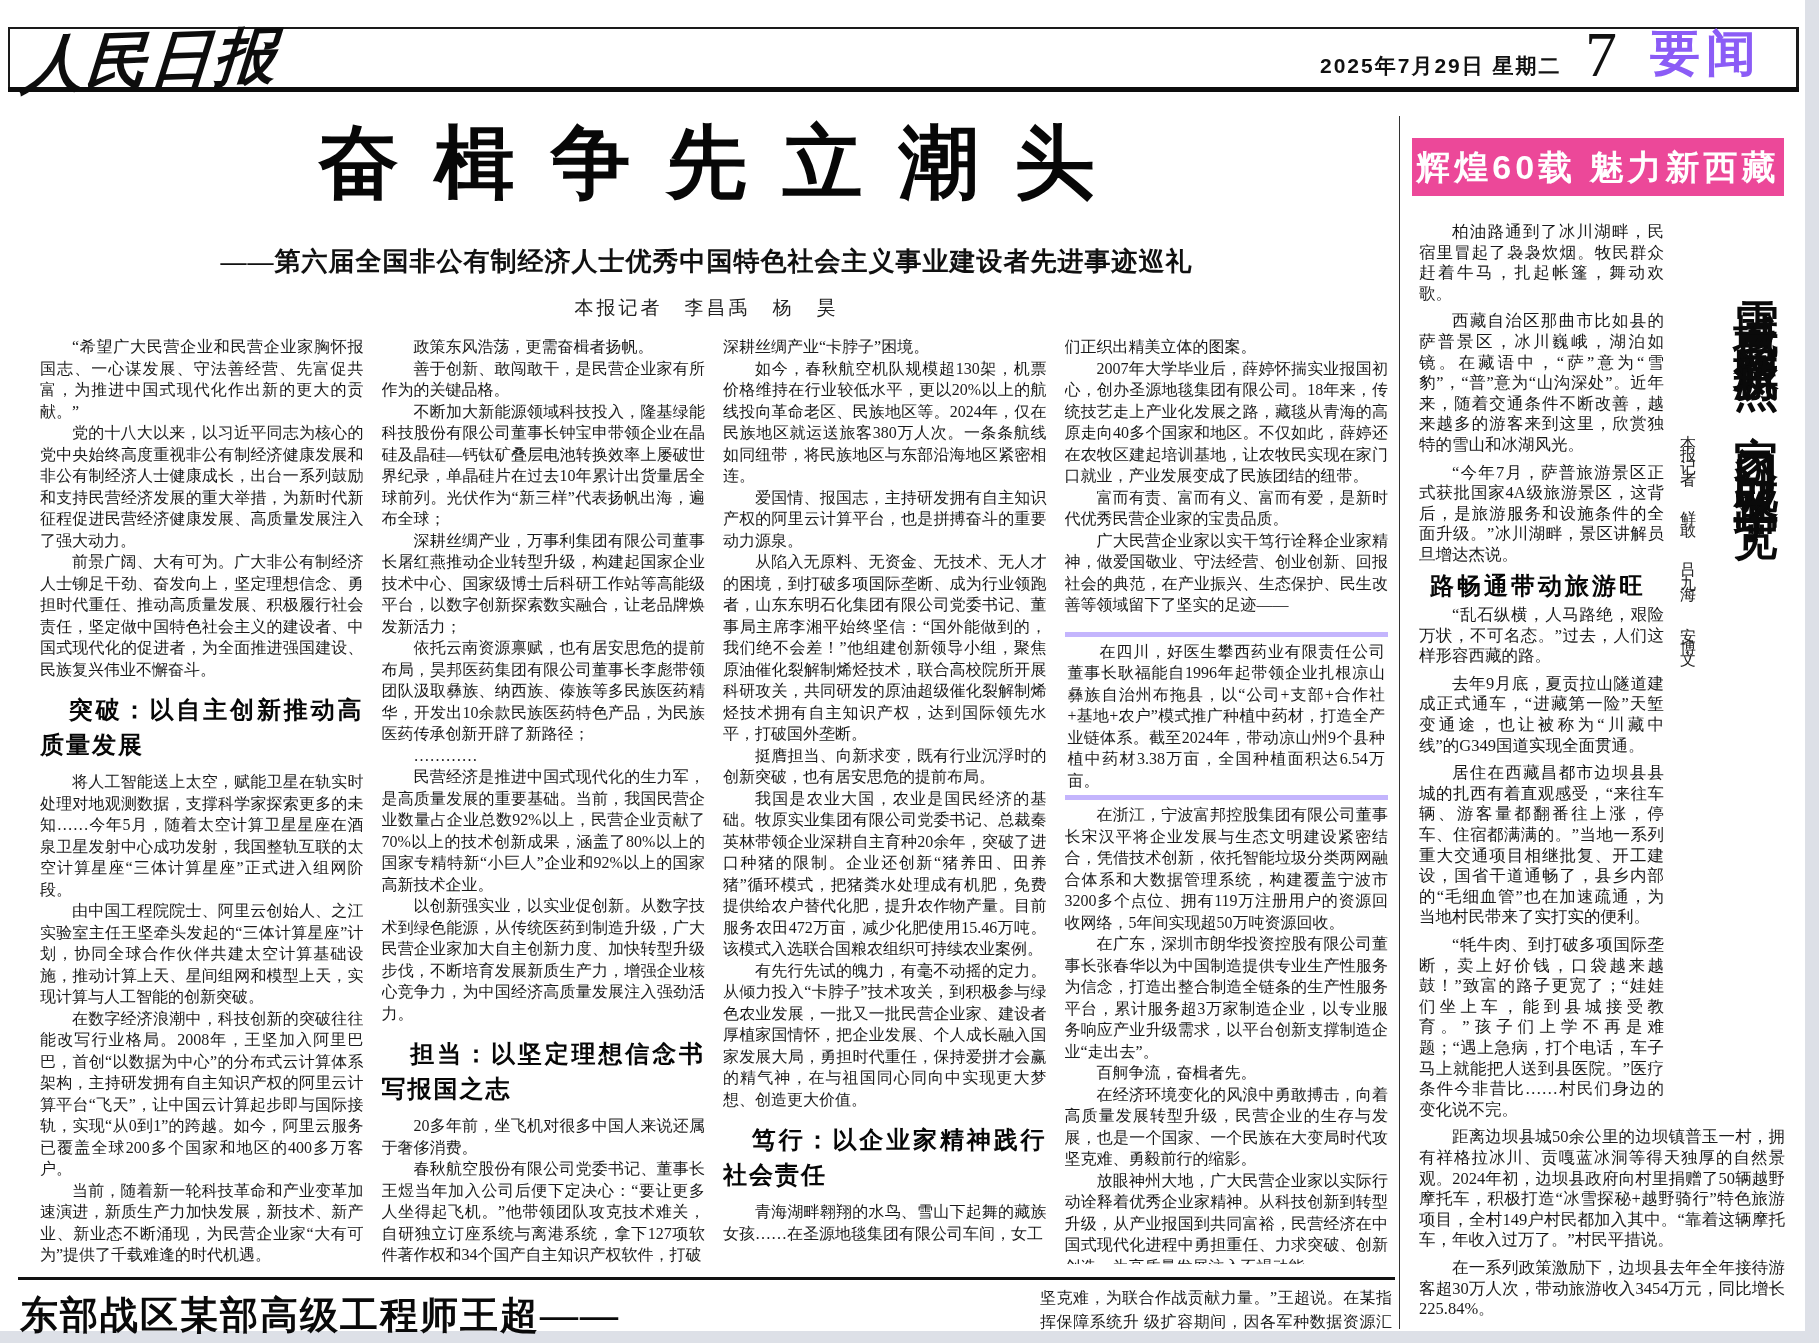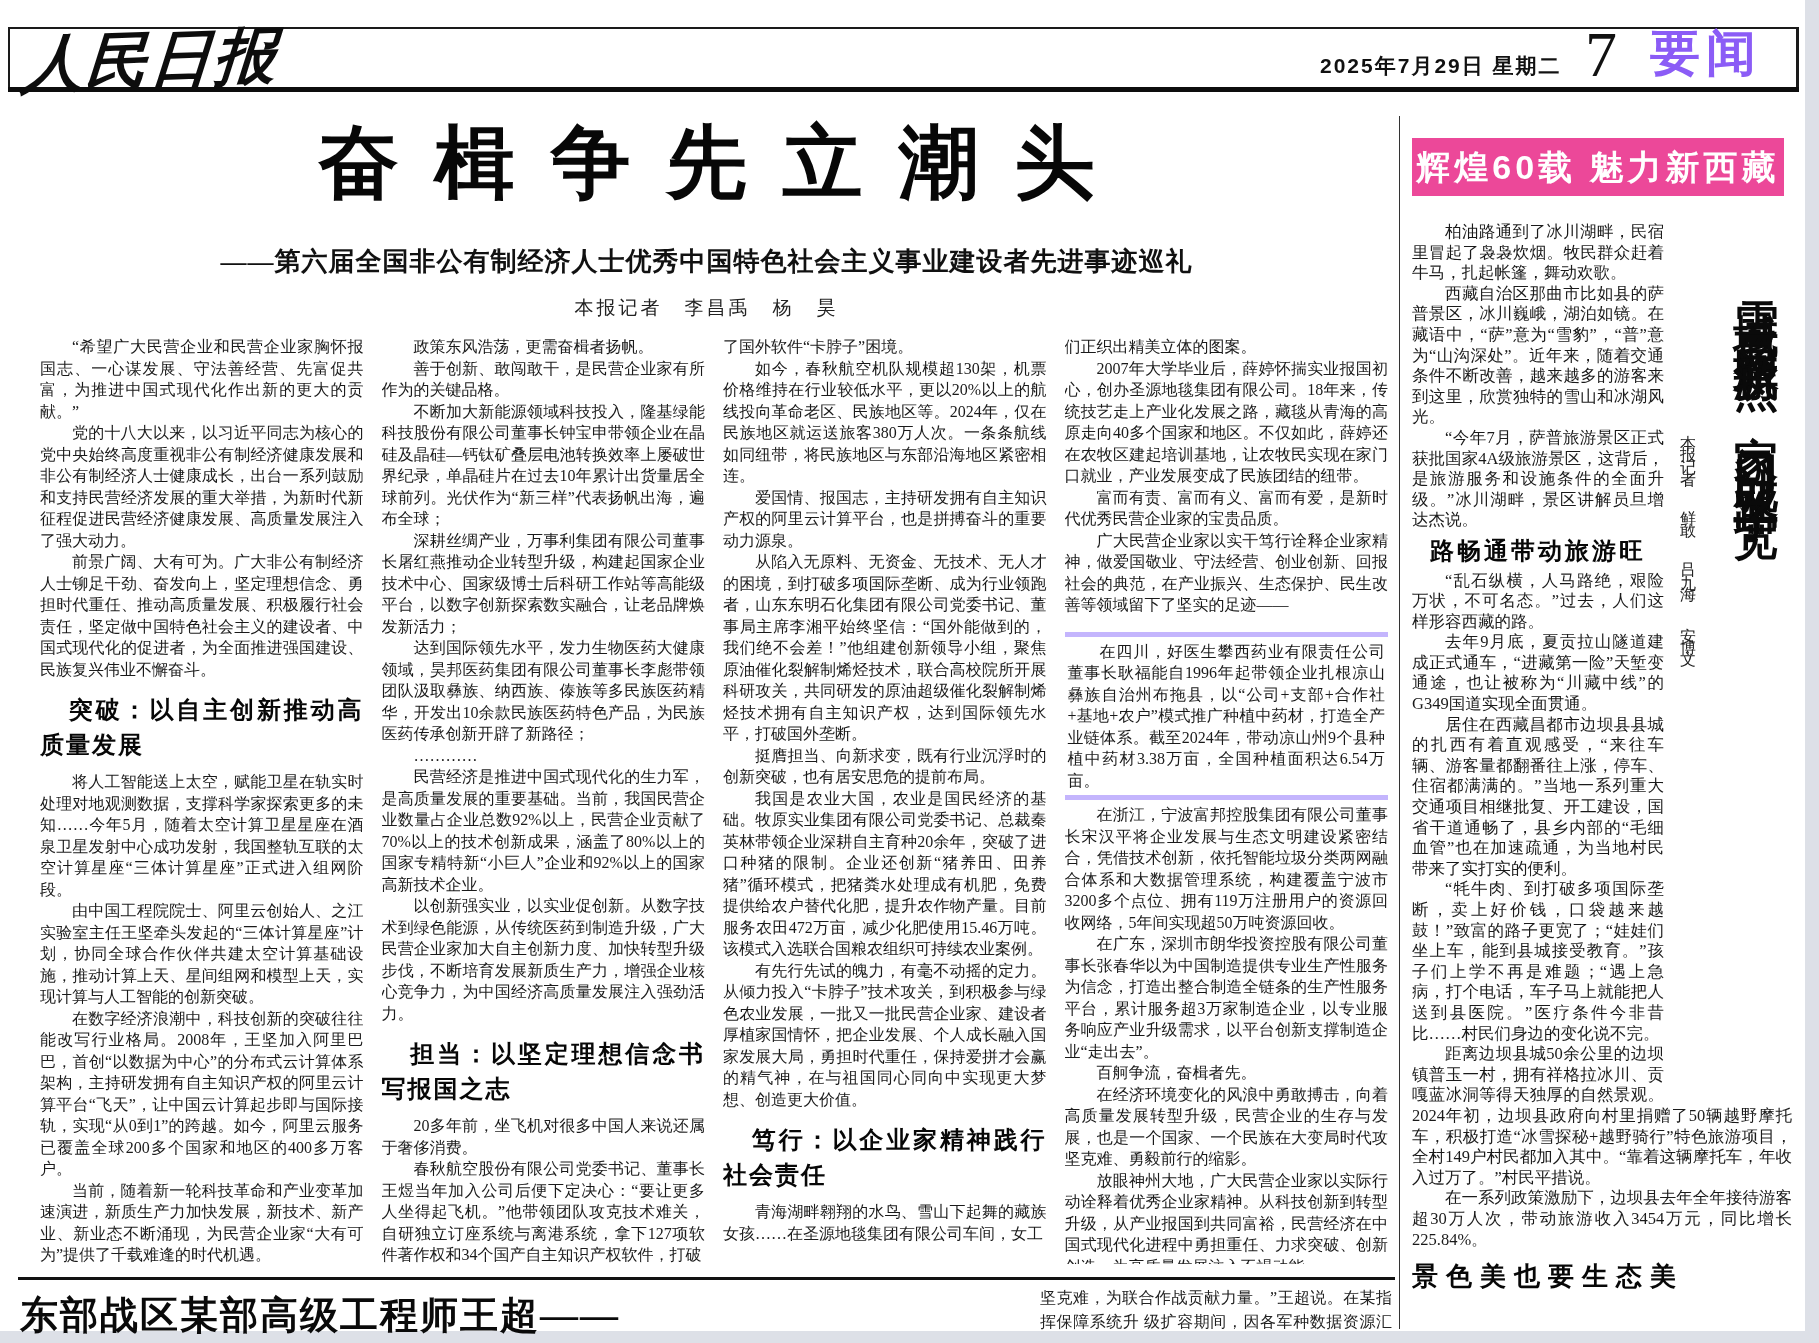--- a/index.html
+++ b/index.html
@@ -86,21 +86,21 @@
   
   .v-divider{position:absolute;left:1399px;top:116px;width:1px;height:1213px;background:#333;}
   .sidebar{position:absolute;left:1412px;top:116px;width:380px;height:1215px;overflow:hidden;}
   .sb-banner{
     margin-top:22px;width:372px;height:58px;line-height:58px;
     background:#ec4899;color:#ffffff;text-align:center;
     font-family:"Liberation Sans","DejaVu Sans",sans-serif;
     font-weight:900;font-size:34px;letter-spacing:4px;
   }
   .sb-body{margin-top:26px;font-size:16.5px;line-height:20.6px;text-align:justify;}
-  .sb-body p{margin:0;text-indent:2em;}
+  .sb-body p{margin:7px;text-indent:2em;}
   .sb-float{float:right;width:128px;height:882px;position:relative;}
   .v-title{
     position:absolute;right:26px;top:44px;
     writing-mode:vertical-rl;
     font-weight:bold;font-size:45px;letter-spacing:11px;
     color:#0a0a0a;white-space:nowrap;
   }
   .v-byline{
     position:absolute;right:94px;top:200px;
     writing-mode:vertical-rl;
@@ -146,30 +146,30 @@
         <p>将人工智能送上太空，赋能卫星在轨实时处理对地观测数据，支撑科学家探索更多的未知……今年5月，随着太空计算卫星星座在酒泉卫星发射中心成功发射，我国整轨互联的太空计算星座“三体计算星座”正式进入组网阶段。</p>
         <p>由中国工程院院士、阿里云创始人、之江实验室主任王坚牵头发起的“三体计算星座”计划，协同全球合作伙伴共建太空计算基础设施，推动计算上天、星间组网和模型上天，实现计算与人工智能的创新突破。</p>
         <p>在数字经济浪潮中，科技创新的突破往往能改写行业格局。2008年，王坚加入阿里巴巴，首创“以数据为中心”的分布式云计算体系架构，主持研发拥有自主知识产权的阿里云计算平台“飞天”，让中国云计算起步即与国际接轨，实现“从0到1”的跨越。如今，阿里云服务已覆盖全球200多个国家和地区的400多万客户。</p>
         <p>当前，随着新一轮科技革命和产业变革加速演进，新质生产力加快发展，新技术、新产业、新业态不断涌现，为民营企业家“大有可为”提供了千载难逢的时代机遇。</p>
       </div>
       <div class="col">
         <p>政策东风浩荡，更需奋楫者扬帆。</p>
         <p>善于创新、敢闯敢干，是民营企业家有所作为的关键品格。</p>
         <p>不断加大新能源领域科技投入，隆基绿能科技股份有限公司董事长钟宝申带领企业在晶硅及晶硅—钙钛矿叠层电池转换效率上屡破世界纪录，单晶硅片在过去10年累计出货量居全球前列。光伏作为“新三样”代表扬帆出海，遍布全球；</p>
         <p>深耕丝绸产业，万事利集团有限公司董事长屠红燕推动企业转型升级，构建起国家企业技术中心、国家级博士后科研工作站等高能级平台，以数字创新探索数实融合，让老品牌焕发新活力；</p>
-        <p>达到国际领先水平，发力生物医药大健康领域，昊邦医药集团有限公司董事长李彪带领团队汲取彝族、纳西族、傣族等多民族医药精华，开发出10余款民族医药特色产品，为民族医药传承创新开辟了新路径；</p>
+        <p>依托云南资源禀赋，也有居安思危的提前布局，昊邦医药集团有限公司董事长李彪带领团队汲取彝族、纳西族、傣族等多民族医药精华，开发出10余款民族医药特色产品，为民族医药传承创新开辟了新路径；</p>
         <p>…………</p>
         <p>民营经济是推进中国式现代化的生力军，是高质量发展的重要基础。当前，我国民营企业数量占企业总数92%以上，民营企业贡献了70%以上的技术创新成果，涵盖了80%以上的国家专精特新“小巨人”企业和92%以上的国家高新技术企业。</p>
         <p>以创新强实业，以实业促创新。从数字技术到绿色能源，从传统医药到制造升级，广大民营企业家加大自主创新力度、加快转型升级步伐，不断培育发展新质生产力，增强企业核心竞争力，为中国经济高质量发展注入强劲活力。</p>
         <div class="col-heading">担当：以坚定理想信念书写报国之志</div>
         <p>20多年前，坐飞机对很多中国人来说还属于奢侈消费。</p>
         <p>春秋航空股份有限公司党委书记、董事长王煜当年加入公司后便下定决心：“要让更多人坐得起飞机。”他带领团队攻克技术难关，自研独立订座系统与离港系统，拿下127项软件著作权和34个国产自主知识产权软件，打破</p>
       </div>
       <div class="col">
-        <p style="text-indent: 0px;">了国外软件“卡脖子”困境。</p>
+        <p style="text-indent: 0px;">深耕丝绸产业“卡脖子”困境。</p>
         <p>如今，春秋航空机队规模超130架，机票价格维持在行业较低水平，更以20%以上的航线投向革命老区、民族地区等。2024年，仅在民族地区就运送旅客380万人次。一条条航线如同纽带，将民族地区与东部沿海地区紧密相连。</p>
         <p>爱国情、报国志，主持研发拥有自主知识产权的阿里云计算平台，也是拼搏奋斗的重要动力源泉。</p>
         <p>从陷入无原料、无资金、无技术、无人才的困境，到打破多项国际垄断、成为行业领跑者，山东东明石化集团有限公司党委书记、董事局主席李湘平始终坚信：“国外能做到的，我们绝不会差！”他组建创新领导小组，聚焦原油催化裂解制烯烃技术，联合高校院所开展科研攻关，共同研发的原油超级催化裂解制烯烃技术拥有自主知识产权，达到国际领先水平，打破国外垄断。</p>
         <p>挺膺担当、向新求变，既有行业沉浮时的创新突破，也有居安思危的提前布局。</p>
         <p>我国是农业大国，农业是国民经济的基础。牧原实业集团有限公司党委书记、总裁秦英林带领企业深耕自主育种20余年，突破了进口种猪的限制。企业还创新“猪养田、田养猪”循环模式，把猪粪水处理成有机肥，免费提供给农户替代化肥，提升农作物产量。目前服务农田472万亩，减少化肥使用15.46万吨。该模式入选联合国粮农组织可持续农业案例。</p>
         <p>有先行先试的魄力，有毫不动摇的定力。从倾力投入“卡脖子”技术攻关，到积极参与绿色农业发展，一批又一批民营企业家、建设者厚植家国情怀，把企业发展、个人成长融入国家发展大局，勇担时代重任，保持爱拼才会赢的精气神，在与祖国同心同向中实现更大梦想、创造更大价值。</p>
         <div class="col-heading">笃行：以企业家精神践行社会责任</div>
         <p>青海湖畔翱翔的水鸟、雪山下起舞的藏族女孩……在圣源地毯集团有限公司车间，女工</p>
       </div>
       <div class="col">

